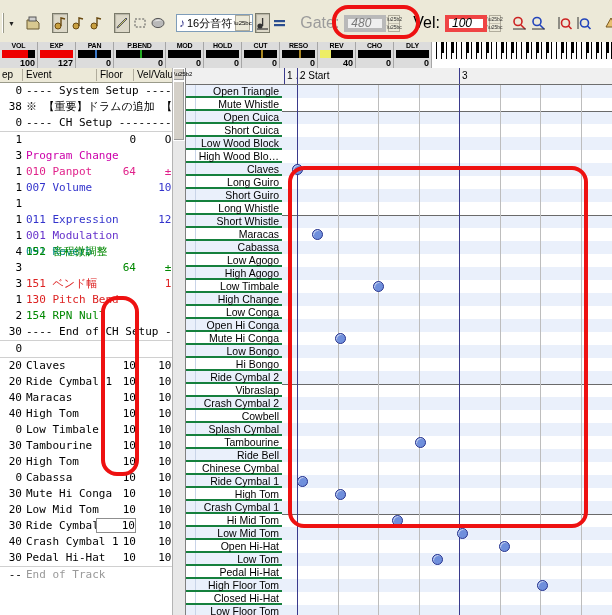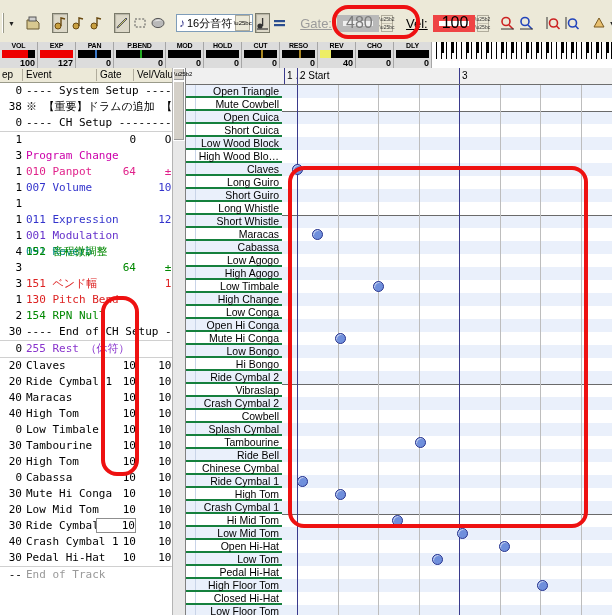--- a/index.html
+++ b/index.html
@@ -25,24 +25,24 @@
         border:1px solid transparent;box-sizing:border-box;background:transparent;font-size:11px;color:#333;}
   .tbtn.pressed{border:1px solid #7a7a6a;background:#dcd8c8;box-shadow:inset 1px 1px 1px rgba(0,0,0,.18);}
   .arrow-dn{font-size:7px;color:#222;width:11px;text-align:center;}
 
   .combo{height:18px;display:flex;align-items:center;background:#fff;border:1px solid #7f9db9;
          box-sizing:border-box;padding:0 2px;}
   .combo .ctext{font-size:11px;color:#000;padding:0 3px 0 2px;white-space:nowrap;}
   .combo .cbtn{width:13px;height:14px;background:#ece9d8;border:1px solid #b0ac9c;
                display:flex;align-items:center;justify-content:center;font-size:6px;margin-left:auto;}
 
-  .fld-label{font-size:13px;color:#9b9b9b;padding:0 3px;text-decoration:underline;}
+  .fld-label{font-size:16px;color:#9b9b9b;padding:0 3px;}
   .fld-label.dark{color:#000;}
-  .numfld{height:17px;min-width:42px;background:#fff;border:6px solid #ef4444;box-sizing:border-box;
-          display:flex;align-items:center;padding:0 3px;font-size:16px;color:#000;}
+  .numfld{height:17px;min-width:42px;background:#fff;border:4px solid #ef4444;box-sizing:border-box;
+          display:flex;align-items:center;padding:0 3px;font-size:12px;color:#000;font-style:italic;}
   .numfld.gray{background:#efefef;color:#7a7a7a;border-color:#b9b9b9;}
   .spin{width:12px;height:17px;background:#ece9d8;border:1px solid #b0ac9c;box-sizing:border-box;
         display:flex;flex-direction:column;}
   .spin div{flex:1;display:flex;align-items:center;justify-content:center;font-size:5px;line-height:5px;color:#333;}
   .spin div:first-child{border-bottom:1px solid #c8c4b4;}
 
   
   #ctrlstrip{position:absolute;left:0;top:42px;width:612px;height:26px;background:#dcdcdc;
              border-bottom:1px solid #808080;box-sizing:border-box;display:flex;}
   .cc-blk{position:relative;height:26px;border-right:1px solid #a6a6a6;box-sizing:border-box;background:#dcdcdc;}
@@ -369,21 +369,21 @@
         <div class="bkey" style="left:173.5px"></div>
       </div>
     </div>
 
   <div id="evlist">
     <div id="ev-head">
       <span style="left:2px">ep</span>
       <span class="hsep" style="left:22px"></span>
       <span style="left:26px">Event</span>
       <span class="hsep" style="left:96px"></span>
-      <span style="left:100px">Gate</span>
+      <span style="left:100px">Floor</span>
       <span class="hsep" style="left:133px"></span>
       <span style="left:137px">Vel/Value</span>
     </div>
     <div id="ev-body">
         <div class="evrow ">
           <span class="step">0</span>
           <span class="name c-black">---- System Setup -------------</span>
           <span class="gate c-black"></span>
           <span class="vel c-black"></span>
         </div>
@@ -472,21 +472,20 @@
         </div>
         <div class="evrow ">
           <span class="step">30</span>
           <span class="name c-black">---- End of CH Setup -----------</span>
           <span class="gate c-black"></span>
           <span class="vel c-black"></span>
         </div>
         <div style="height: 1px; background: rgb(208, 208, 208);"></div>
         <div class="evrow ">
           <span class="step">0</span>
-          <span class="name c-purple">255 Rest （休符）</span>
           <span class="gate c-purple"></span>
           <span class="vel c-purple"></span>
         </div>
         <div style="height: 1px; background: rgb(208, 208, 208);"></div>
         <div class="evrow ">
           <span class="step">20</span>
           <span class="name c-black">Claves</span>
           <span class="gate c-black">10</span>
           <span class="vel c-black">100</span>
         </div>
@@ -569,21 +568,21 @@
           <span class="gate c-gray"></span>
           <span class="vel c-gray"></span>
         </div>
       </div>
   </div>
 
   <div id="namecol">
     <div style="height:16px;background:#f0f0f0;border-bottom:1px solid #6e6e6e;"></div>
     <div id="namecol-body">
         <div class="nrow alt"><span class="tick"></span><span>Open Triangle</span></div>
-        <div class="nrow"><span class="tick"></span><span>Mute Cowbell</span></div>
+        <div class="nrow"><span class="tick"></span><span>Mute Whistle</span></div>
         <div class="nrow alt"><span class="tick"></span><span>Open Cuica</span></div>
         <div class="nrow"><span class="tick"></span><span>Short Cuica</span></div>
         <div class="nrow alt"><span class="tick"></span><span>Low Wood Block</span></div>
         <div class="nrow"><span class="tick"></span><span>High Wood Blo…</span></div>
         <div class="nrow alt"><span class="tick"></span><span>Claves</span></div>
         <div class="nrow"><span class="tick"></span><span>Long Guiro</span></div>
         <div class="nrow alt"><span class="tick"></span><span>Short Guiro</span></div>
         <div class="nrow"><span class="tick"></span><span>Long Whistle</span></div>
         <div class="nrow alt"><span class="tick"></span><span>Short Whistle</span></div>
         <div class="nrow"><span class="tick"></span><span>Maracas</span></div>

